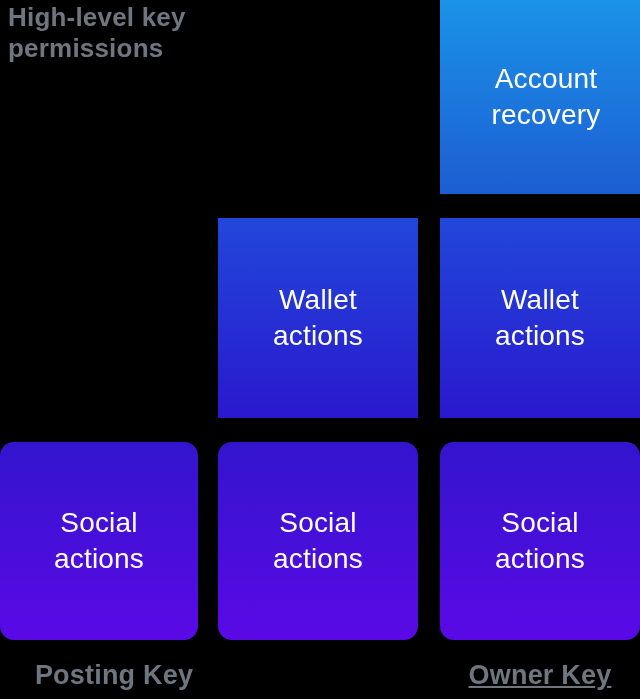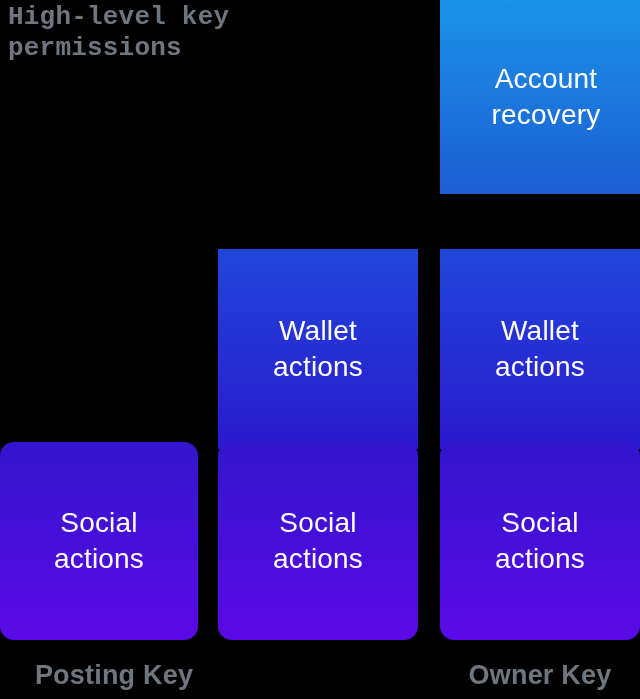--- a/index.html
+++ b/index.html
@@ -22,60 +22,59 @@
   .diagram-title {
     position: absolute;
     left: 8px;
     top: 2px;
     width: 225px;
     font-size: 26px;
     font-weight: 700;
     line-height: 1.2;
     color: #6e7680;
     letter-spacing: 0.2px;
-    font-family: Liberation Mono, monospace;
   }
   .perm-box {
     position: absolute;
     display: flex;
     align-items: center;
     justify-content: center;
     text-align: center;
     color: #ffffff;
     font-size: 28px;
     font-weight: 400;
     line-height: 1.28;
     letter-spacing: 0.2px;
   }
   .perm-box .box-label {
     width: 140px; 
   }
   .box-recovery { background: linear-gradient(180deg, #1a93e8, #1d5dd2); }
-  .box-wallet   { background: linear-gradient(180deg, #2147da, #2a18ce); margin-top: 31px; }
+  .box-wallet   { background: linear-gradient(180deg, #2147da, #2a18ce); }
   .box-social   { background: linear-gradient(180deg, #3315cd, #5a09e6); border-radius: 14px; }
 
   .pos-recovery-owner { left: 440px; top: 0;     width: 212px; height: 194px; }
   .pos-wallet-active  { left: 218px; top: 218px; width: 200px; height: 200px; }
   .pos-wallet-owner   { left: 440px; top: 218px; width: 200px; height: 200px; }
   .pos-social-posting { left: 0;     top: 442px; width: 198px; height: 198px; }
   .pos-social-active  { left: 218px; top: 442px; width: 200px; height: 198px; }
   .pos-social-owner   { left: 440px; top: 442px; width: 200px; height: 198px; }
 
   .key-label {
     position: absolute;
     top: 660px;
     font-size: 27px;
     font-weight: 700;
     color: #6e7680;
     text-align: center;
     letter-spacing: 0.2px;
   }
   .key-posting { left: 0;     width: 198px; }
   .key-active  { left: 218px; width: 200px; }
-  .key-owner   { left: 440px; width: 200px; }
+  .key-owner   { left: 440px; width: 200px; text-decoration: underline; }
 </style>
 </head>
 <body style="background: rgb(0, 0, 0);">
 
 <div class="canvas">
 
   <div class="diagram-title" style="color: rgb(110, 118, 128);">High-level key permissions</div>
 
   <div class="perm-box box-recovery pos-recovery-owner" style="background: linear-gradient(rgb(26, 147, 232), rgb(29, 93, 210));">
     <div class="box-label">Account recovery</div>

